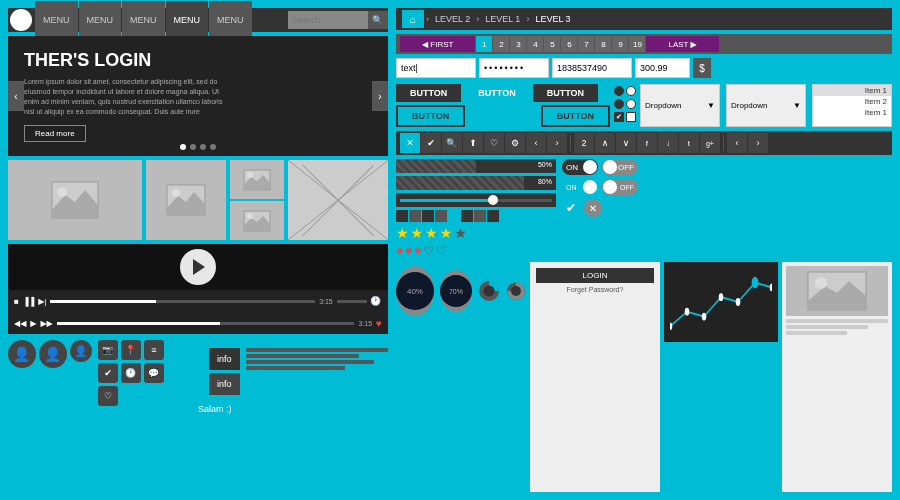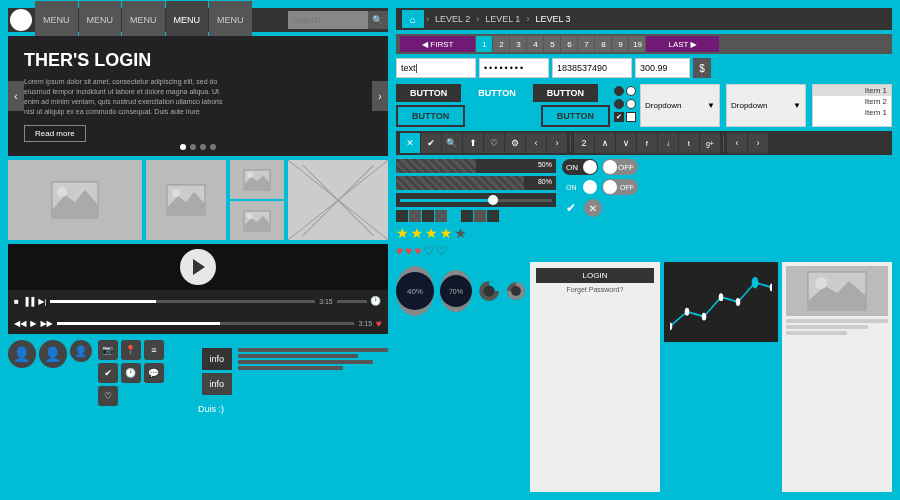--- a/index.html
+++ b/index.html
@@ -843,21 +843,21 @@
       <div class="si">≡</div>
       <div class="si">✔</div>
       <div class="si">🕐</div>
       <div class="si">💬</div>
       <div class="si">♡</div>
     </div>
 
     <div style="display:flex;flex-direction:column;gap:3px;margin-top:8px;">
       <div class="info-badge">info</div>
       <div class="info-badge2">info</div>
-      <div class="salam-badge">Duis :)</div>
+      <div class="salam-badge">Salam :)</div>
     </div>
 
     <div style="display:flex;flex-direction:column;gap:2px;margin-top:8px;flex:1;">
       <div style="height:4px;background:#555;border-radius:1px;"></div>
       <div style="height:4px;background:#555;border-radius:1px;width:80%;"></div>
       <div style="height:4px;background:#555;border-radius:1px;width:90%;"></div>
       <div style="height:4px;background:#555;border-radius:1px;width:70%;"></div>
     </div>
   </div>
 </div>

